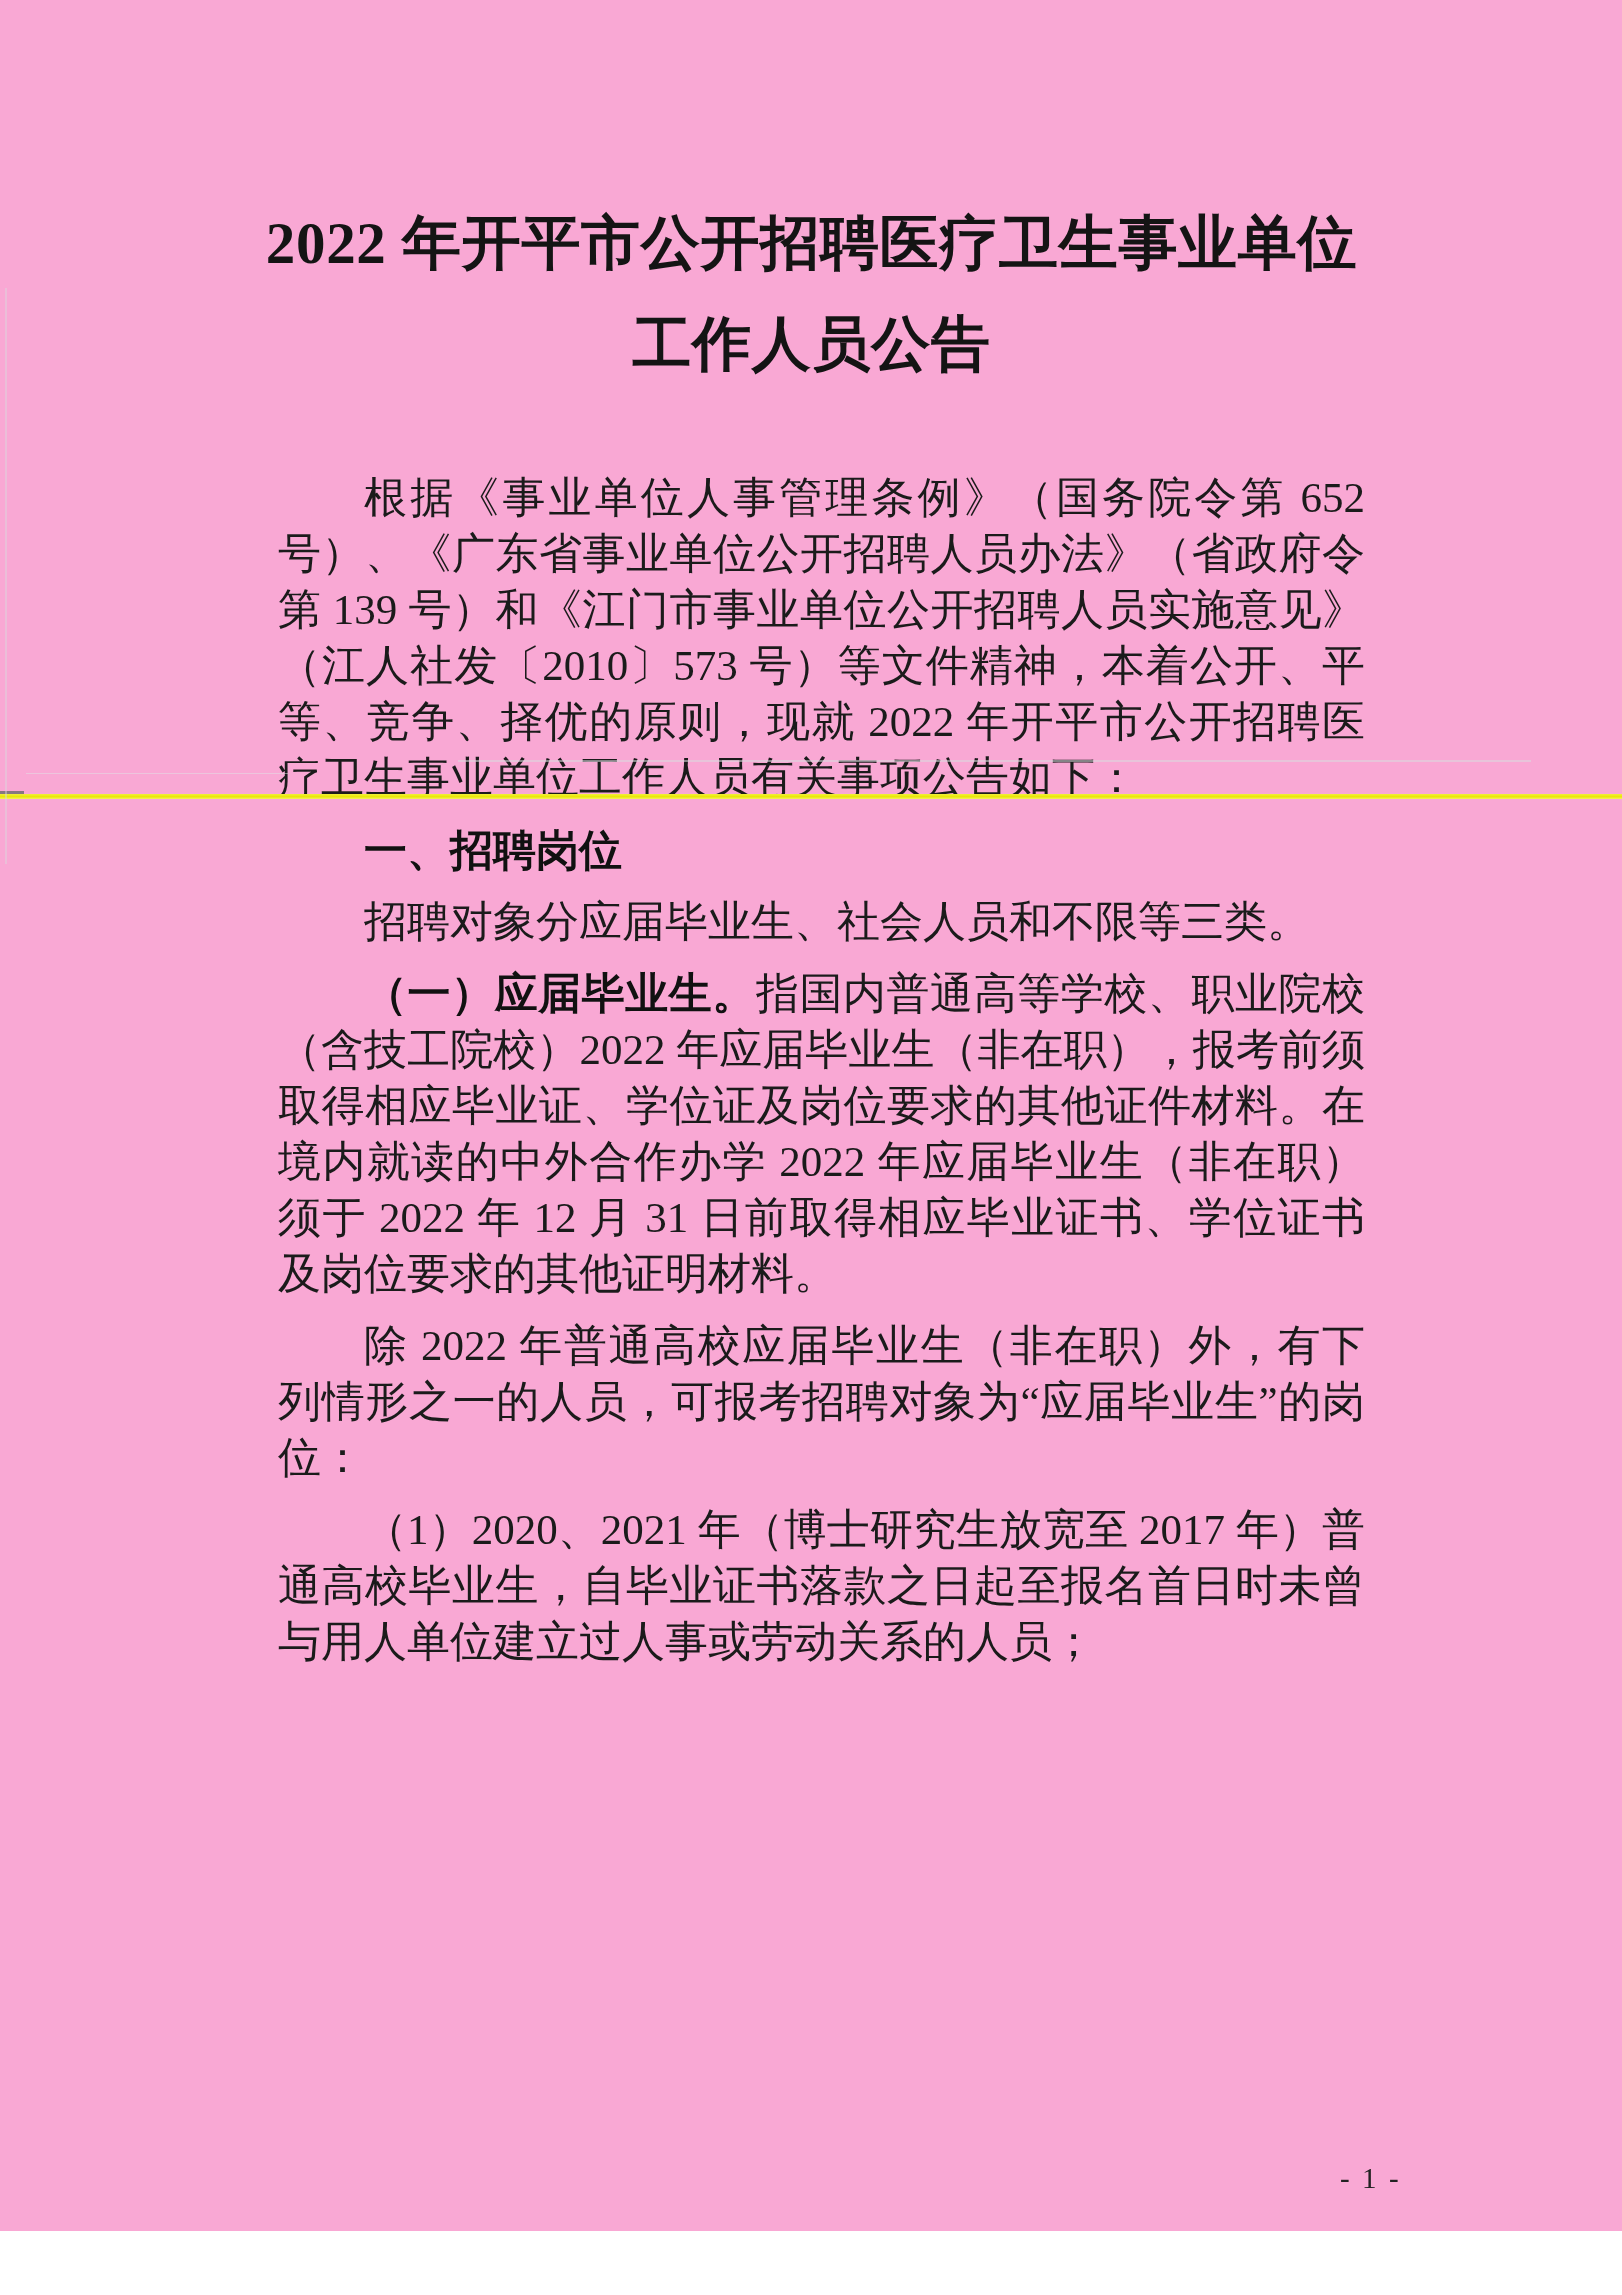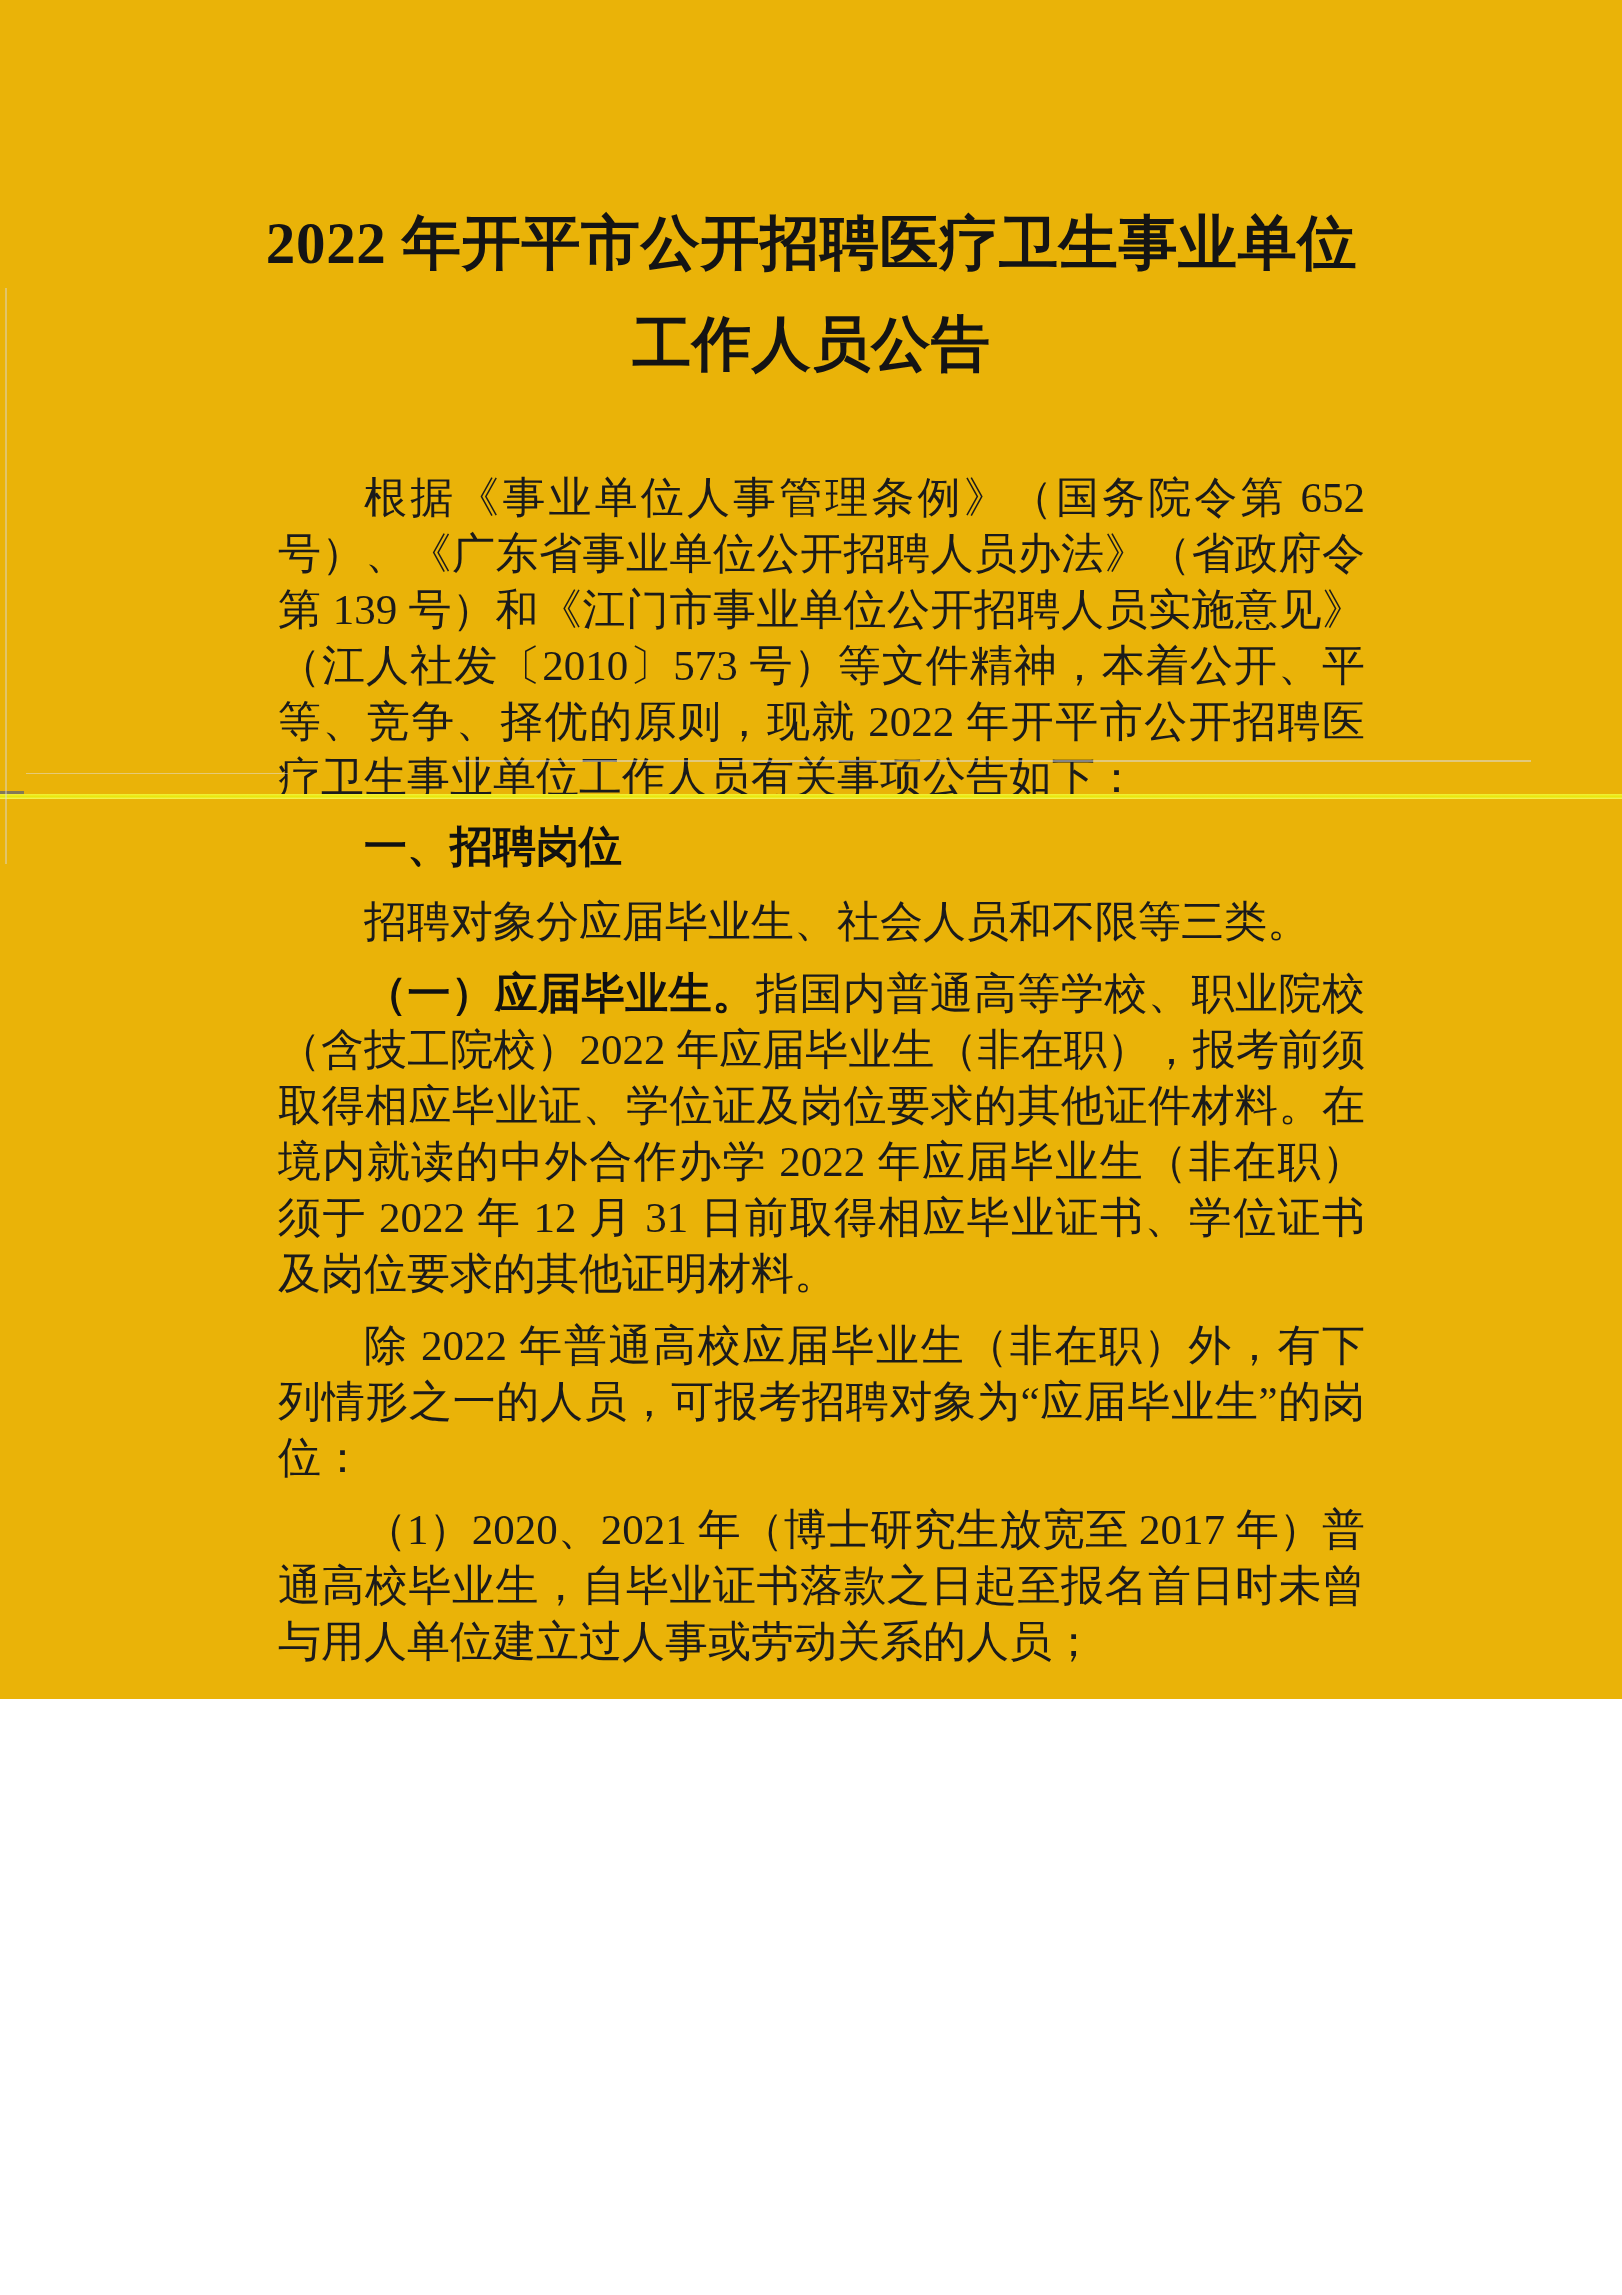--- a/index.html
+++ b/index.html
@@ -3,22 +3,22 @@
 <meta charset="utf-8">
 <style>
   html, body {
     margin: 0;
     padding: 0;
     background: #ffffff;
   }
   .page {
     position: relative;
     width: 1623px;
-    height: 1699px;
-    background: #eab308;
+    height: 2231px;
+    background: #f9a8d4;
     overflow: hidden;
     font-family: "Liberation Serif", serif;
     color: #1b1b1b;
   }
   
   .title-line {
     margin: 0;
     text-align: center;
     font-family: "Liberation Serif", serif;
     font-weight: 700;
@@ -41,21 +41,21 @@
     margin: 16px;
   }
   .para {
     text-indent: 2em;
     text-align: justify;
     text-justify: inter-ideograph;
   }
   .para:last-child { text-align: justify; }
   .section-heading {
     text-indent: 2em;
-    font-family: Liberation Mono, monospace;
+    font-family: Liberation Sans, sans-serif;
     font-weight: 700;
     color: #111111;
   }
   .bold-inline {
     font-weight: 700;
     color: #111111;
   }
   
   .yellow-line {
     position: absolute;

